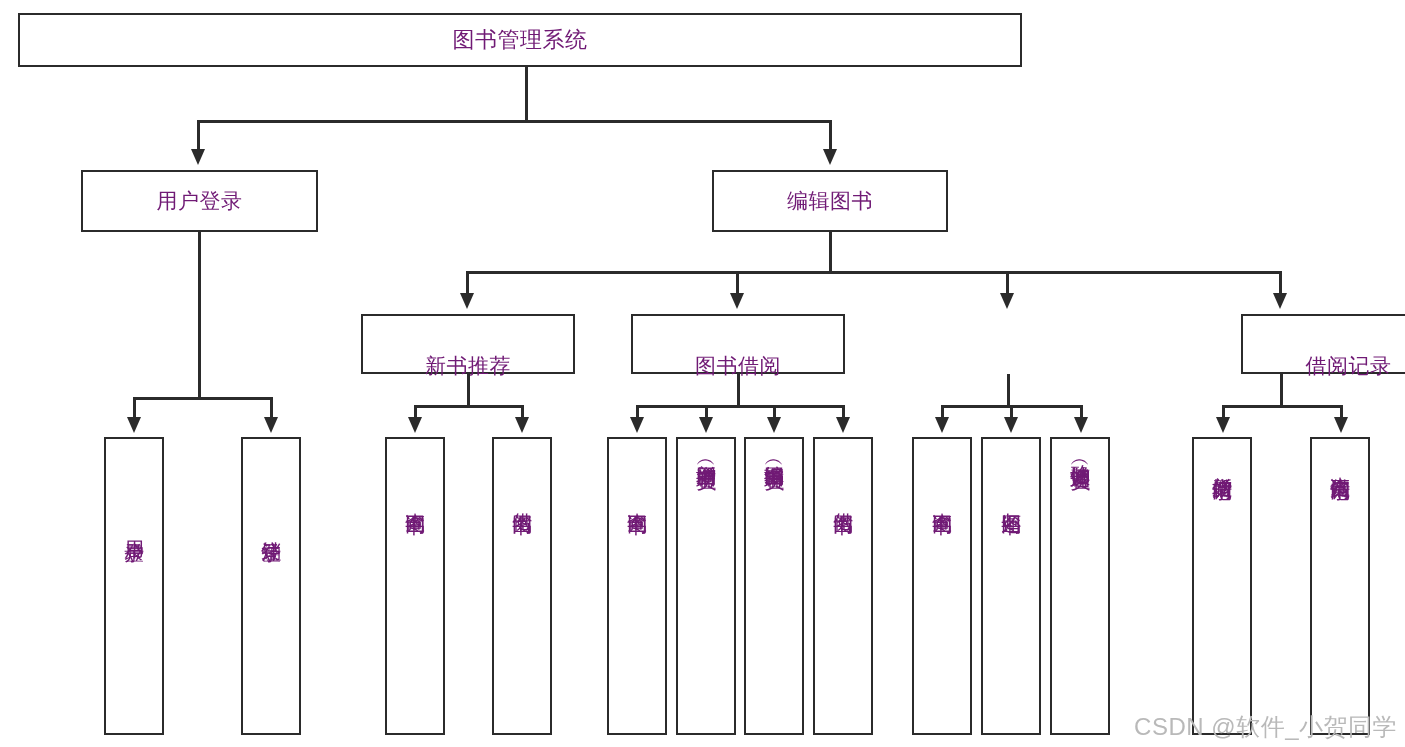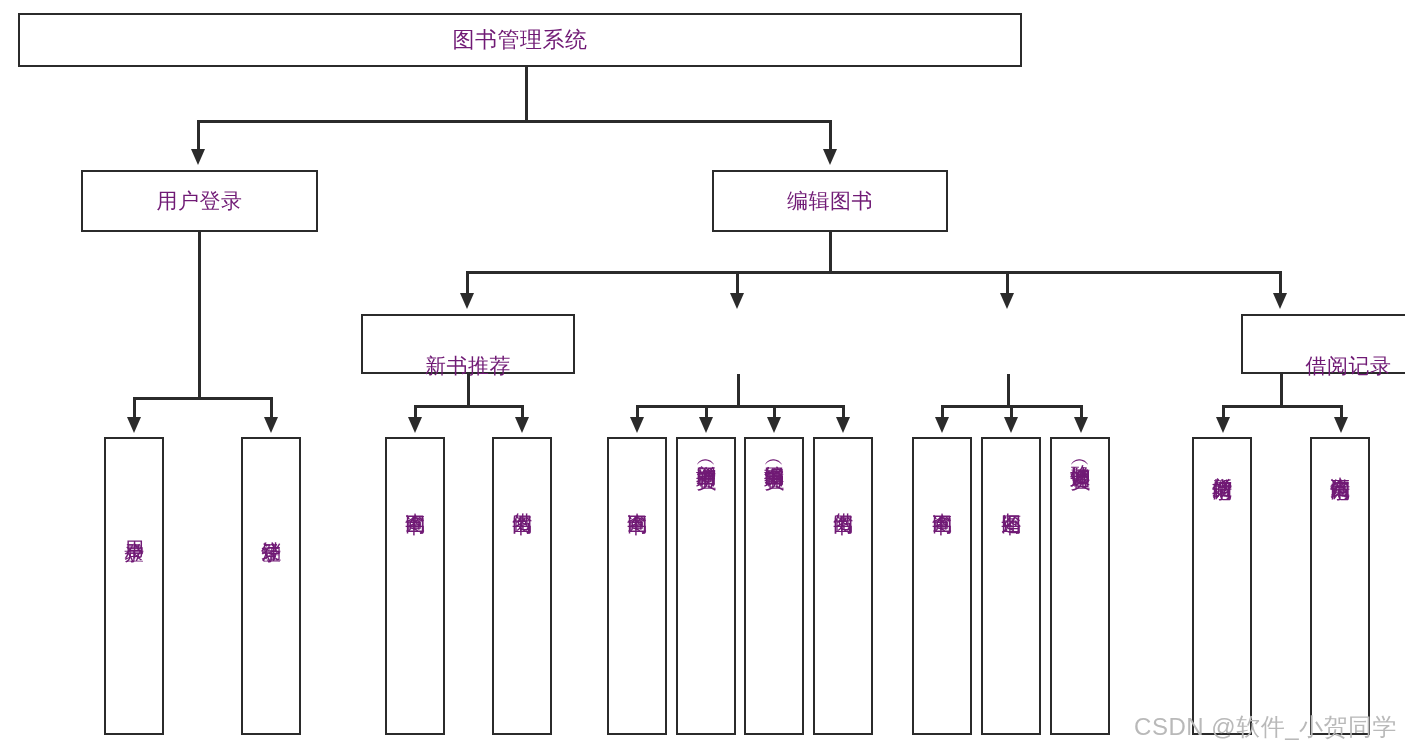--- a/index.html
+++ b/index.html
@@ -131,20 +131,23 @@
   <div class="vline" style="left:736px; top:271px; height:24px;"></div>
   <div class="arrow" style="left:730px; top:293px;"></div>
   <div class="vline" style="left:1006px; top:271px; height:24px;"></div>
   <div class="arrow" style="left:1000px; top:293px;"></div>
   <div class="vline" style="left:1279px; top:271px; height:24px;"></div>
   <div class="arrow" style="left:1273px; top:293px;"></div>
 
   <div class="node level3" style="left:361px; top:314px; width:214px; height:60px;">
     <span class="label">新书推荐</span>
   </div>
+  <div class="node level3" style="left:631px; top:314px; width:214px; height:60px;">
+    <span class="label">图书借阅</span>
+  </div>
   <div class="node level3" style="left:1241px; top:314px; width:215px; height:60px;">
     <span class="label">借阅记录</span>
   </div>
 
   <div class="vline" style="left:467px; top:374px; height:31px;"></div>
   <div class="hline" style="left:414px; top:405px; width:107px;"></div>
   <div class="vline" style="left:414px; top:405px; height:14px;"></div>
   <div class="arrow" style="left:408px; top:417px;"></div>
   <div class="vline" style="left:521px; top:405px; height:14px;"></div>
   <div class="arrow" style="left:515px; top:417px;"></div>

